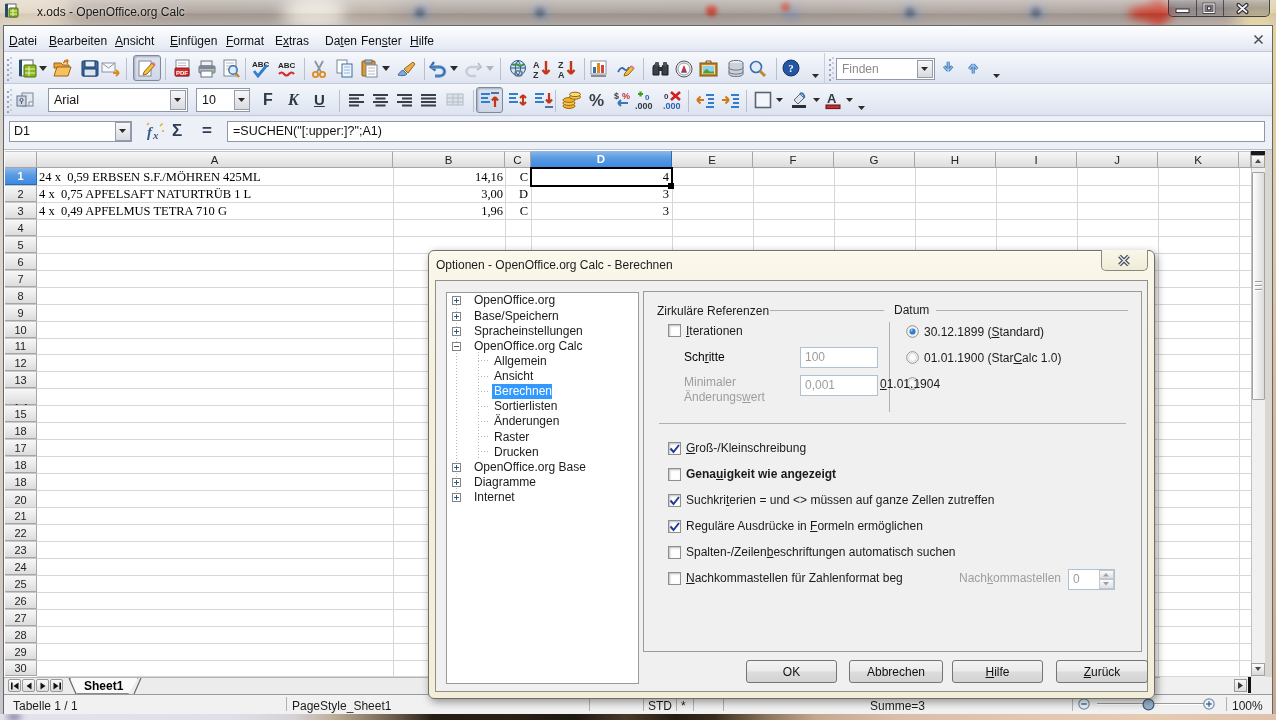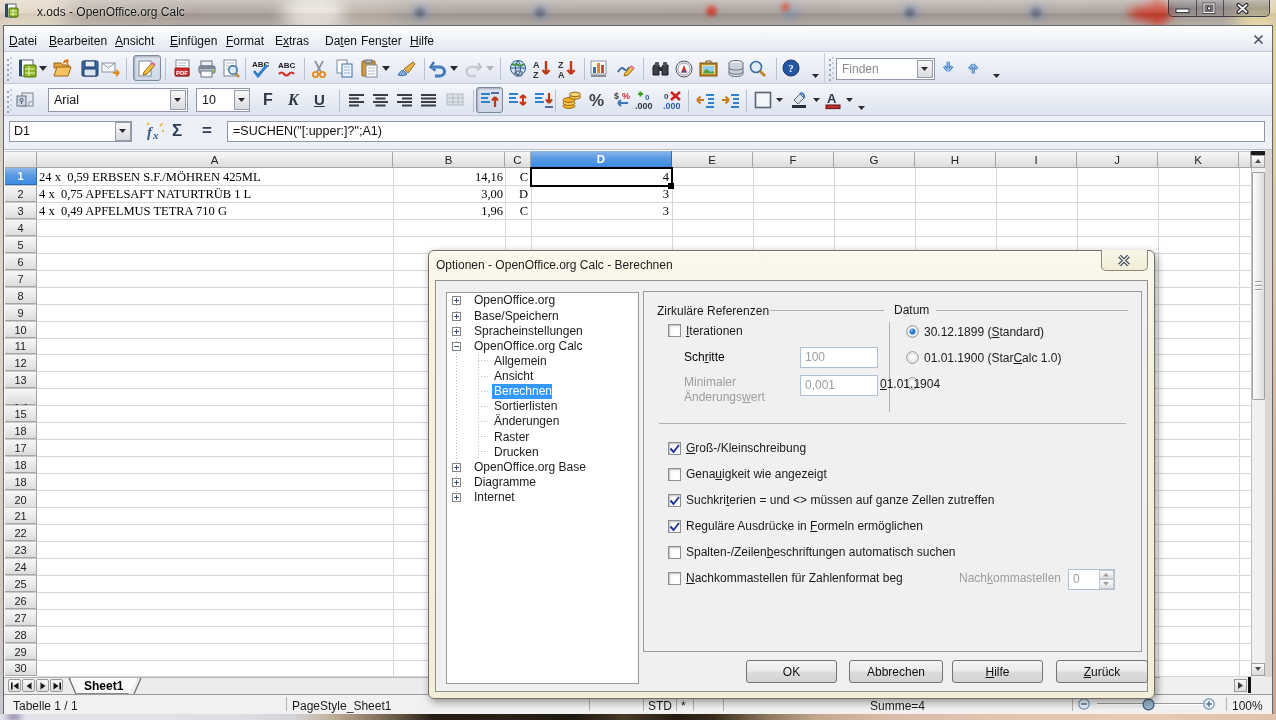--- a/index.html
+++ b/index.html
@@ -665,21 +665,21 @@
 <svg style="left:1238px;top:682px" width="6" height="8">
     <path d="M0 0v7l5-3.5z" fill="#3a3a3a"></path>
   </svg>
 <div style="left:1248px;top:677px;width:4px;height:16px;background:#111;"></div>
 <div style="left:1251px;top:677px;width:21px;height:17px;background:#ececec;"></div>
 <div style="left:4px;top:694px;width:1268px;height:20px;background:#f1f1f1;border-top:1px solid #9b9b9b;"></div>
 <div style="left:13px;top:699px;font-size:12px;color:#1c1c1c;line-height:14px;">Tabelle 1 / 1</div>
 <div style="left:292px;top:699px;font-size:12px;color:#1c1c1c;line-height:14px;">PageStyle_Sheet1</div>
 <div style="left:648px;top:699px;font-size:12px;color:#1c1c1c;line-height:14px;">STD</div>
 <div style="left:681px;top:699px;font-size:12px;color:#1c1c1c;line-height:14px;">*</div>
-<div style="left:870px;top:699px;font-size:12px;color:#1c1c1c;line-height:14px;">Summe=4</div>
+<div style="left:870px;top:699px;font-size:12px;color:#1c1c1c;line-height:14px;">Summe=3</div>
 <div style="left:286px;top:697px;width:1px;height:14px;background:#b2b2b2;"></div>
 <div style="left:589px;top:697px;width:1px;height:14px;background:#b2b2b2;"></div>
 <div style="left:643px;top:697px;width:1px;height:14px;background:#b2b2b2;"></div>
 <div style="left:676px;top:697px;width:1px;height:14px;background:#b2b2b2;"></div>
 <div style="left:693px;top:697px;width:1px;height:14px;background:#b2b2b2;"></div>
 <div style="left:723px;top:697px;width:1px;height:14px;background:#b2b2b2;"></div>
 <div style="left:1072px;top:697px;width:1px;height:14px;background:#b2b2b2;"></div>
 <div style="left:1226px;top:697px;width:1px;height:14px;background:#b2b2b2;"></div>
 <svg style="left:1078px;top:698px" width="16" height="12" viewBox="0 0 16 12">
     <circle cx="6" cy="6" r="5.2" fill="#eef3f8" stroke="#7090b0" stroke-width="1.2"></circle>
@@ -787,21 +787,21 @@
     <circle cx="6.5" cy="6.5" r="4" fill="none" stroke="#d8d8d8"></circle>
   </svg>
 <div style="left:880px;top:377px;font-size:12px;color:#1b1b1b;line-height:14px;"><span class="u">0</span>1.01.1904</div>
 <div style="left:659px;top:423px;width:467px;height:1px;background:#b2b2aa;"></div>
 <div class="cb" style="left:668px;top:442px;width:13px;height:13px;"></div>
 <svg style="left:668px;top:442px" width="13" height="13">
     <path d="M2.5 6.5 5.5 10 11 3" fill="none" stroke="#21399a" stroke-width="2"></path>
   </svg>
 <div style="left:686px;top:441px;font-size:12px;color:#1b1b1b;line-height:14px;"><span class="u">G</span>roß-/Kleinschreibung</div>
 <div class="cb" style="left:668px;top:468px;width:13px;height:13px;"></div>
-<div style="left:686px;top:467px;font-size:12px;color:#1b1b1b;line-height:14px;">Gena<span class="u">u</span>igkeit wie angezeigt</div>
+<div style="left:686px;top:467px;font-size:12px;color:#1b1b1b;line-height:14px;font-weight:bold;">Gena<span class="u">u</span>igkeit wie angezeigt</div>
 <div class="cb" style="left:668px;top:494px;width:13px;height:13px;"></div>
 <svg style="left:668px;top:494px" width="13" height="13">
     <path d="M2.5 6.5 5.5 10 11 3" fill="none" stroke="#21399a" stroke-width="2"></path>
   </svg>
 <div style="left:686px;top:493px;font-size:12px;color:#1b1b1b;line-height:14px;">Suchkri<span class="u">t</span>erien = und &lt;&gt; müssen auf ganze Zellen zutreffen</div>
 <div class="cb" style="left:668px;top:520px;width:13px;height:13px;"></div>
 <svg style="left:668px;top:520px" width="13" height="13">
     <path d="M2.5 6.5 5.5 10 11 3" fill="none" stroke="#21399a" stroke-width="2"></path>
   </svg>
 <div style="left:686px;top:519px;font-size:12px;color:#1b1b1b;line-height:14px;">Reguläre Ausdrücke in <span class="u">F</span>ormeln ermöglichen</div>

